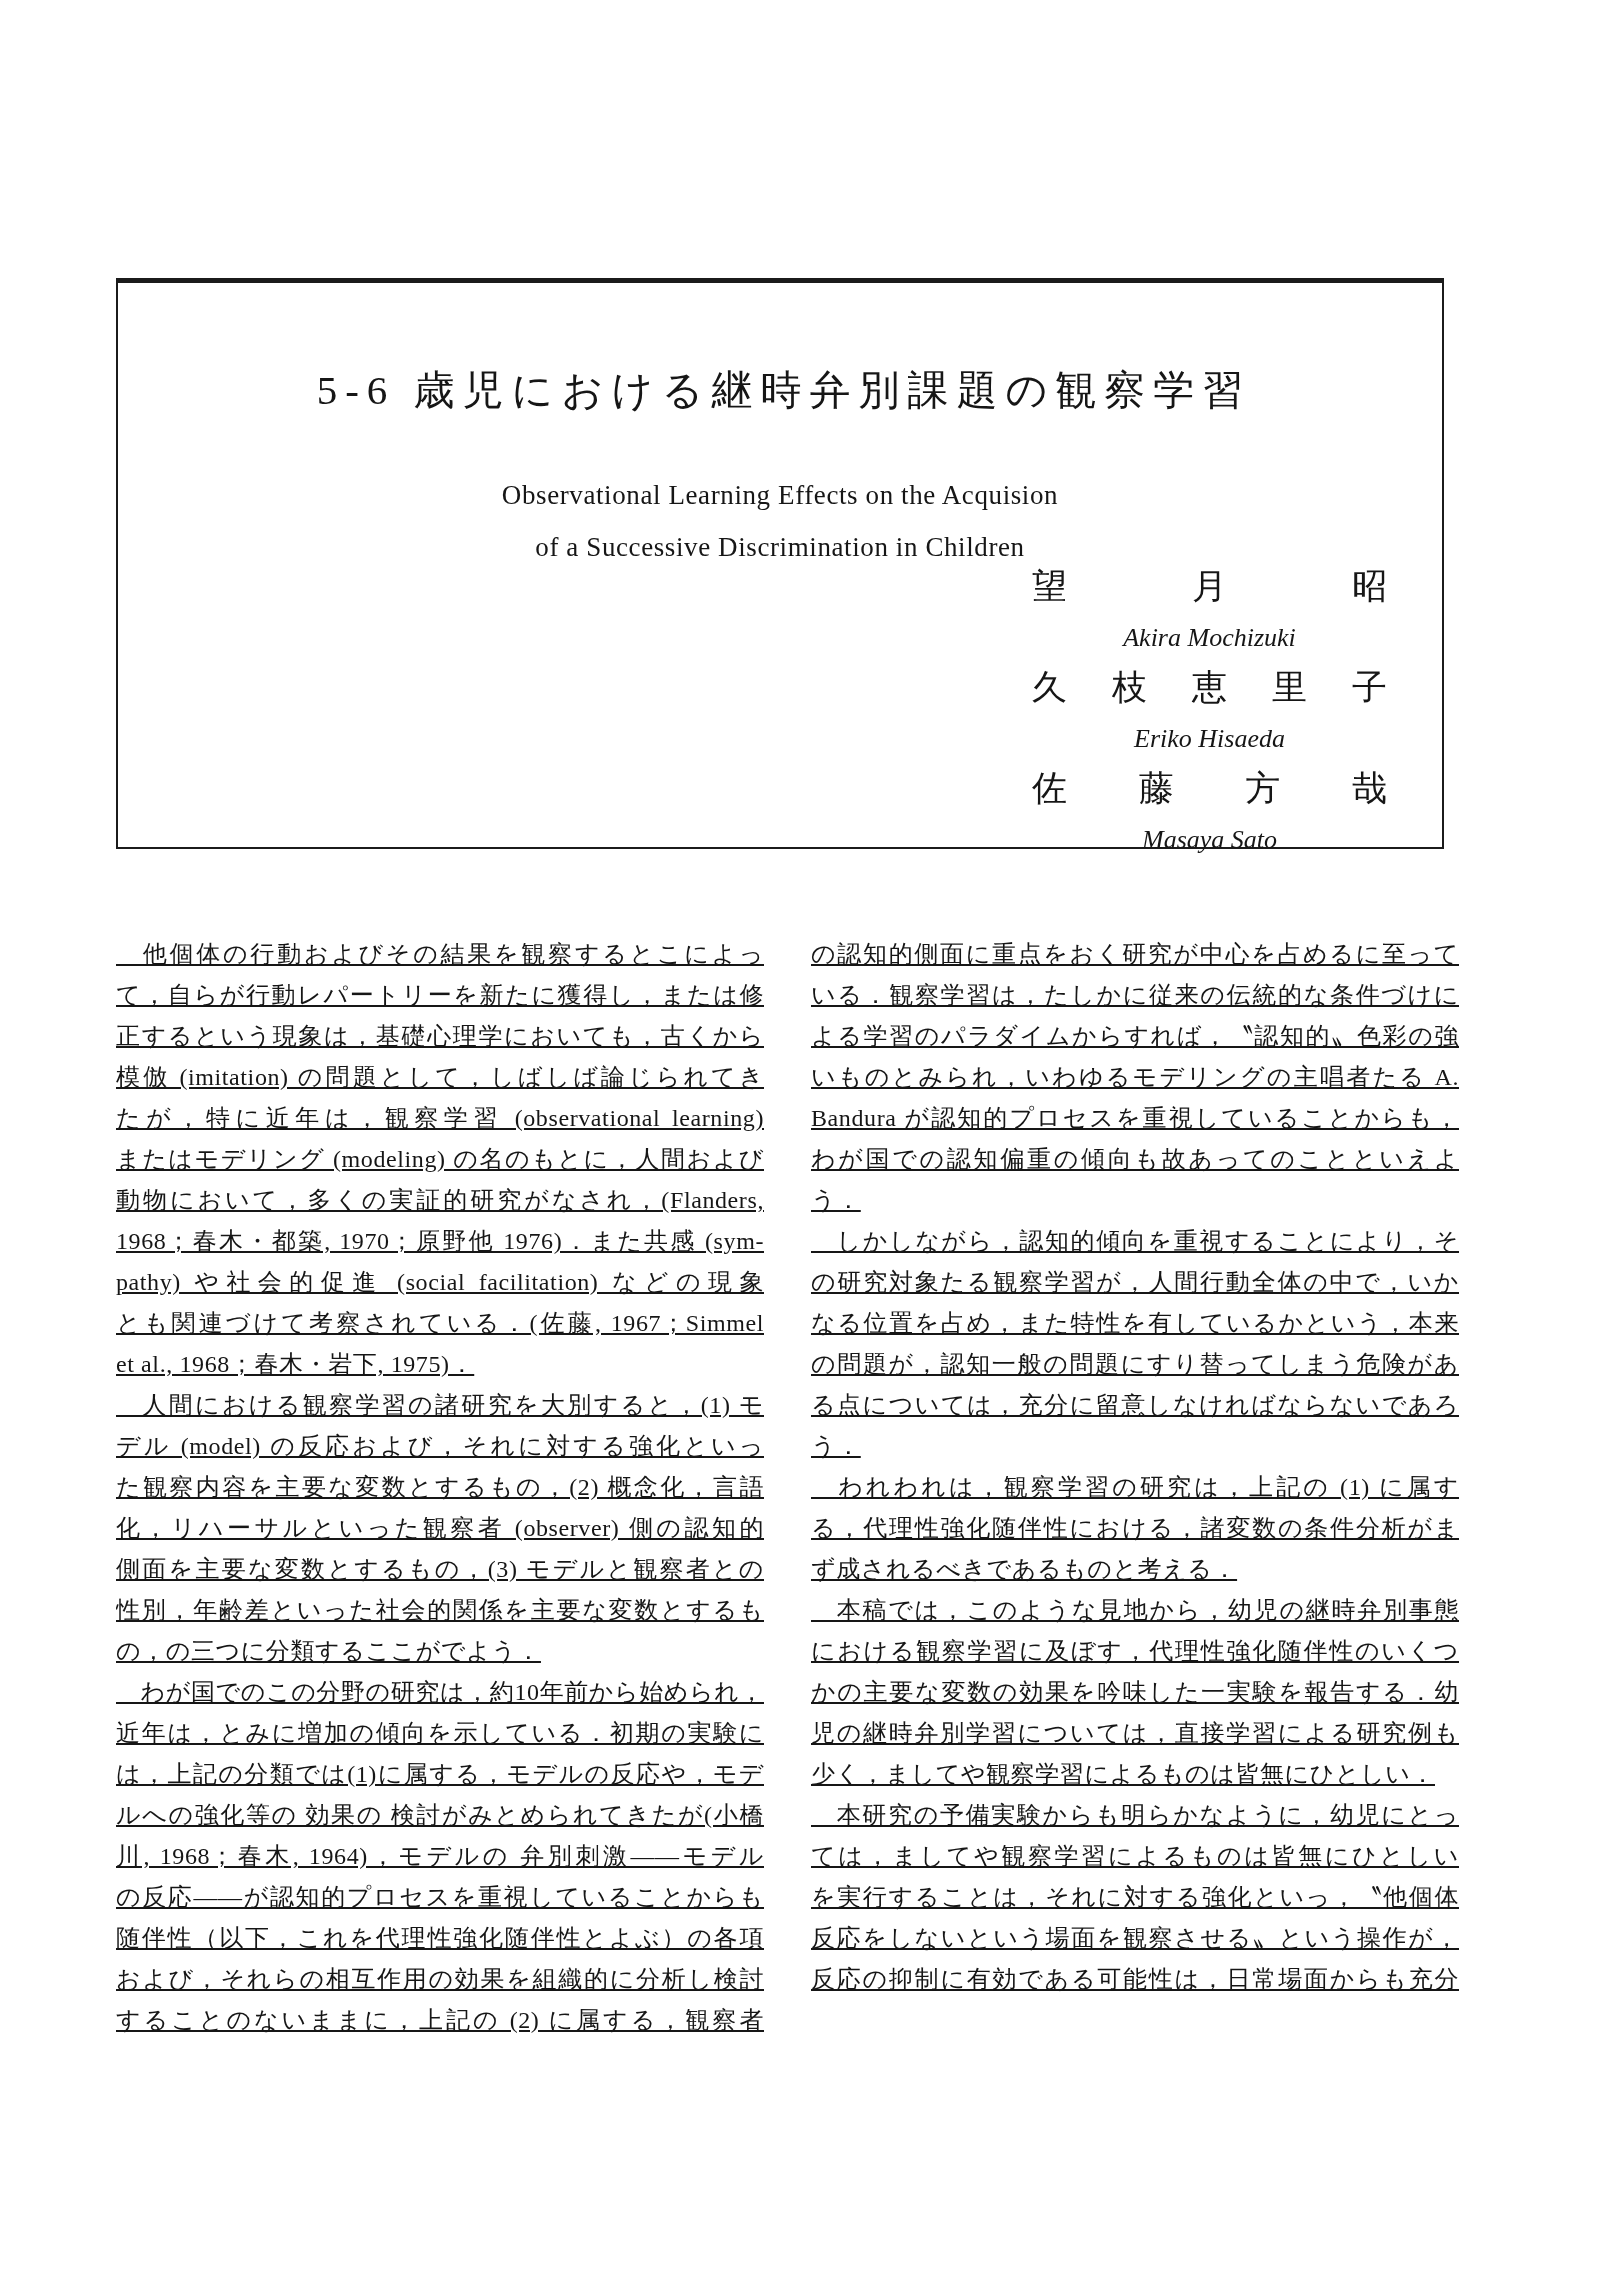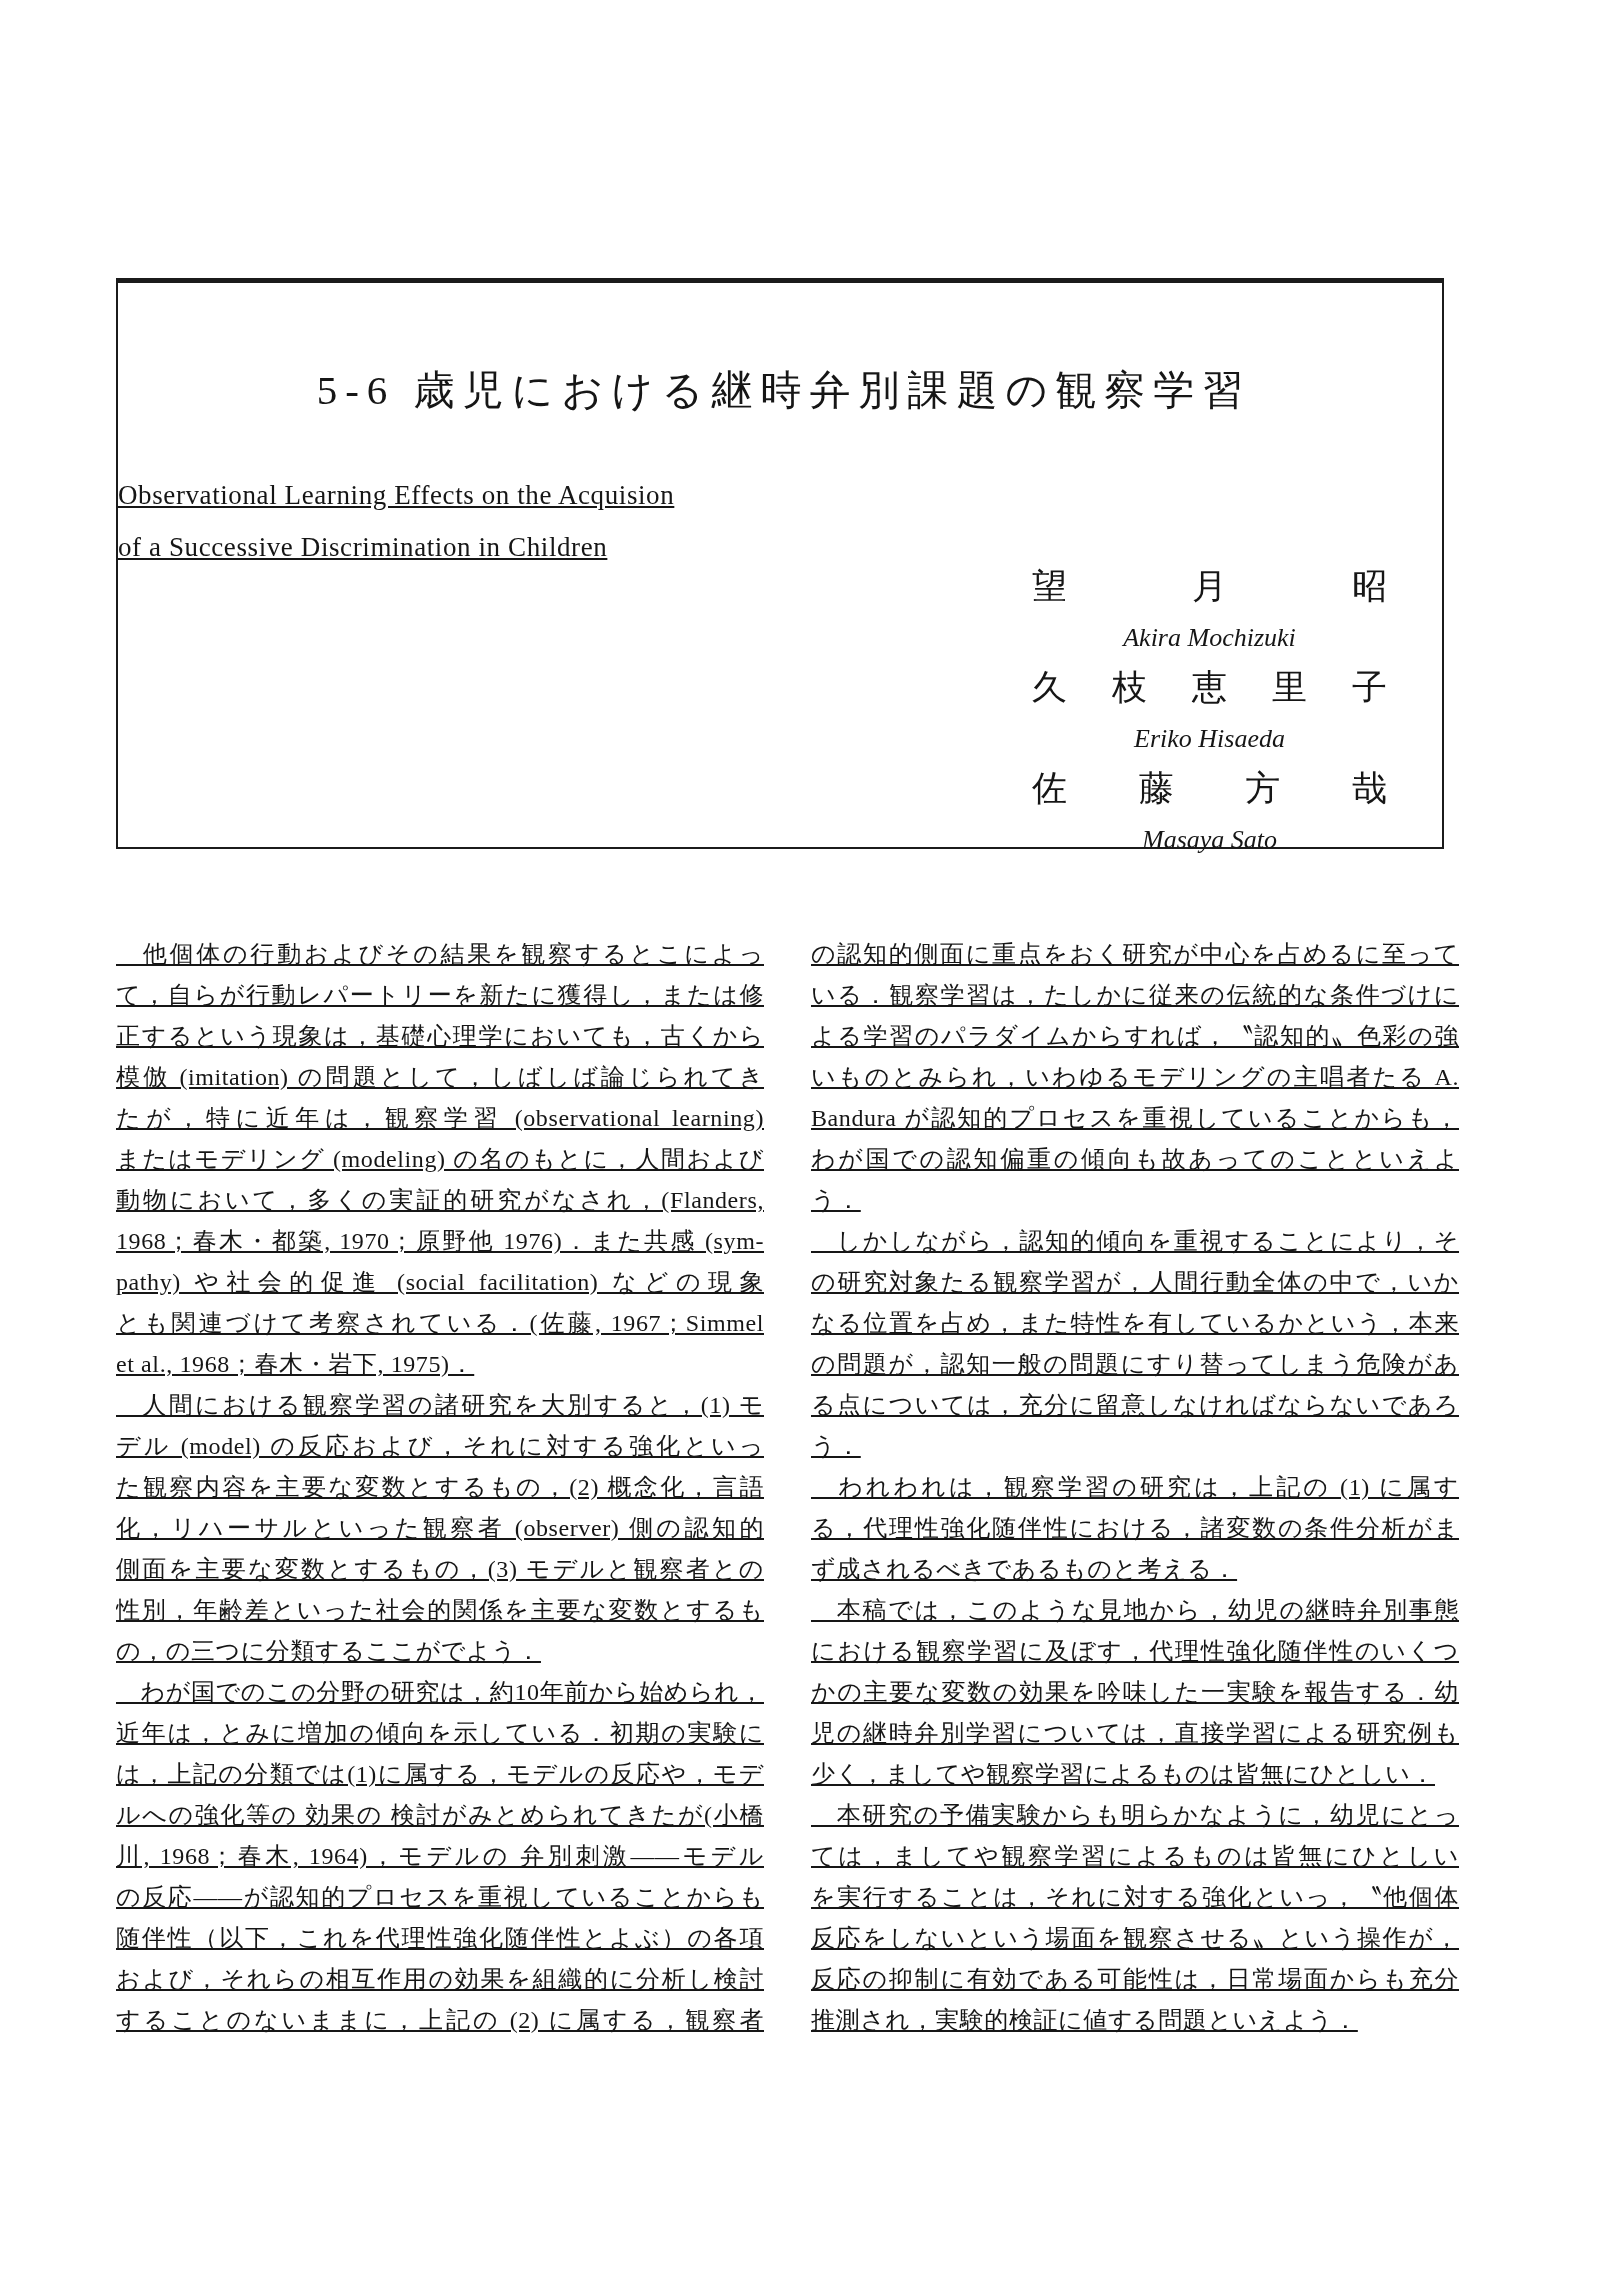--- a/index.html
+++ b/index.html
@@ -25,24 +25,23 @@
   }
   .jp-title {
     position:absolute; left:0; right:0; top:85px;
     text-align:center;
     font-size:41px; line-height:45px;
     letter-spacing:8px; padding-left:8px;
     white-space:nowrap;
   }
   .en-title {
     position:absolute; left:0; right:0; top:186px;
-    text-align:left;
+    text-align:center;
     font-size:27px; line-height:52px;
     letter-spacing:0.6px;
-    text-decoration:underline;
   }
   .authors {
     position:absolute;
     left:914px; top:285px;
     width:355px;
   }
   .jname {
     display:flex; justify-content:space-between;
     font-size:35px; line-height:38px;
   }
@@ -170,17 +169,16 @@
       <div class="tline">　本稿では，このような見地から，幼児の継時弁別事態</div>
       <div class="tline">における観察学習に及ぼす，代理性強化随伴性のいくつ</div>
       <div class="tline">かの主要な変数の効果を吟味した一実験を報告する．幼</div>
       <div class="tline">児の継時弁別学習については，直接学習による研究例も</div>
       <div class="tline short">少く，ましてや観察学習によるものは皆無にひとしい．</div>
       <div class="tline">　本研究の予備実験からも明らかなように，幼児にとっ</div>
       <div class="tline">ては，ましてや観察学習によるものは皆無にひとしい</div>
       <div class="tline">を実行することは，それに対する強化といっ，〝他個体が</div>
       <div class="tline">反応をしないという場面を観察させる〟という操作が，</div>
       <div class="tline">反応の抑制に有効である可能性は，日常場面からも充分</div>
-      <div class="tline short">推測され，実験的検証に値する問題といえよう．</div>
   </div>
 
 </div>
 
 
 </body></html>

